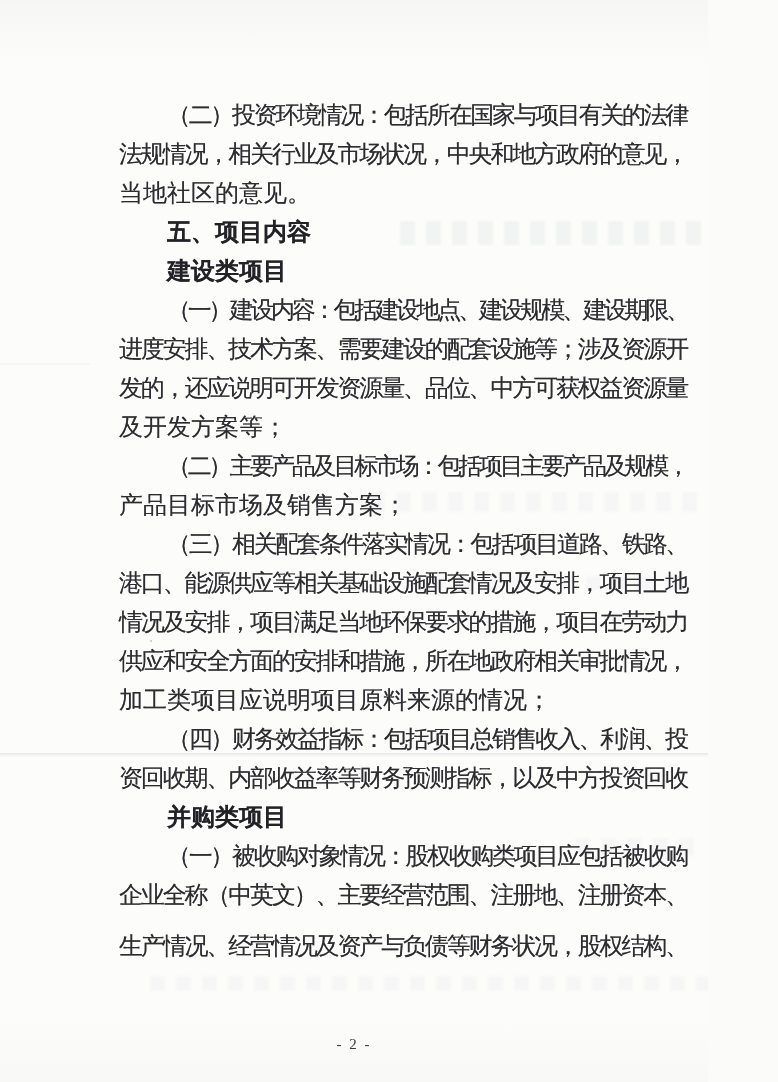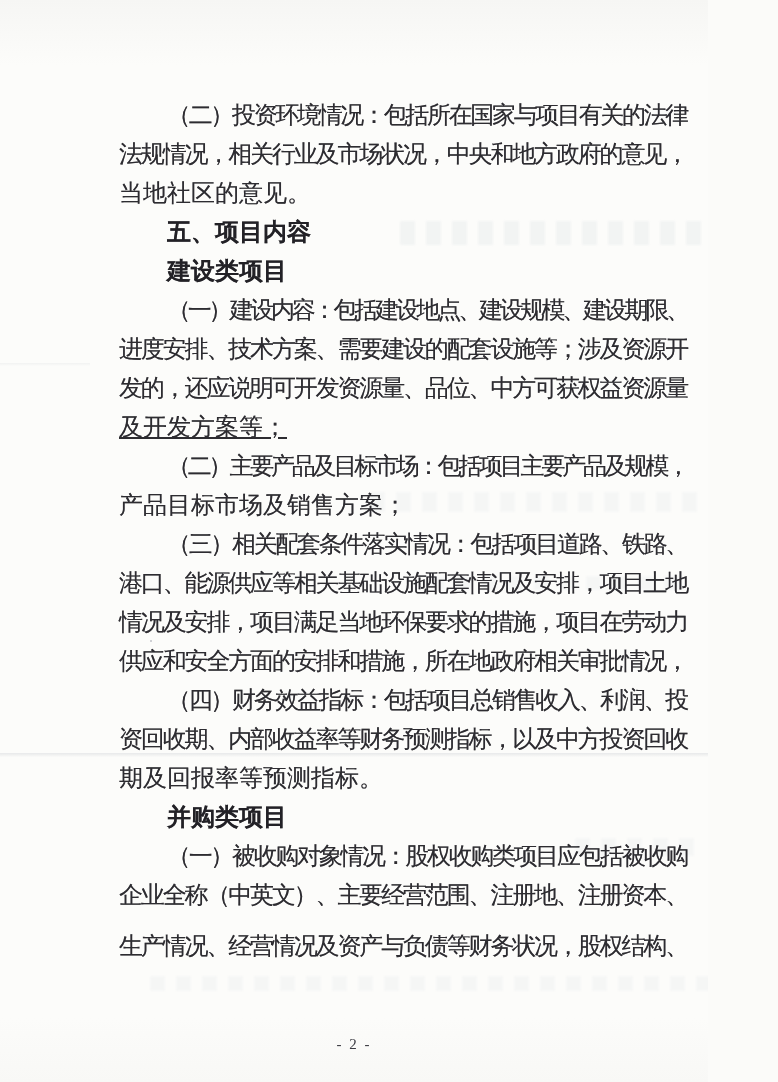--- a/index.html
+++ b/index.html
@@ -124,48 +124,48 @@
       <div class="line indent">
         <span class="line-text" style="letter-spacing: -3.2px;">（一）建设内容：包括建设地点、建设规模、建设期限、</span>
       </div>
       <div class="line">
         <span class="line-text" style="letter-spacing: -2.154px;">进度安排、技术方案、需要建设的配套设施等；涉及资源开</span>
       </div>
       <div class="line">
         <span class="line-text" style="letter-spacing: -2.154px;">发的，还应说明可开发资源量、品位、中方可获权益资源量</span>
       </div>
       <div class="line">
-        <span class="line-text" style="letter-spacing: 0px; text-decoration: underline;">及开发方案等；</span>
+        <span class="line-text" style="letter-spacing: 0px;">及开发方案等；</span>
       </div>
       <div class="line indent">
         <span class="line-text" style="letter-spacing: -3.2px;">（二）主要产品及目标市场：包括项目主要产品及规模，</span>
       </div>
       <div class="line">
         <span class="line-text" style="letter-spacing: 0px;">产品目标市场及销售方案；</span>
       </div>
       <div class="line indent">
         <span class="line-text" style="letter-spacing: -2.333px;">（三）相关配套条件落实情况：包括项目道路、铁路、</span>
       </div>
       <div class="line">
         <span class="line-text" style="letter-spacing: -2.154px;">港口、能源供应等相关基础设施配套情况及安排，项目土地</span>
       </div>
       <div class="line">
         <span class="line-text" style="letter-spacing: -2.154px;">情况及安排，项目满足当地环保要求的措施，项目在劳动力</span>
       </div>
       <div class="line">
         <span class="line-text" style="letter-spacing: -2.154px;">供应和安全方面的安排和措施，所在地政府相关审批情况，</span>
       </div>
+      <div class="line">
+        <span class="line-text" style="letter-spacing: 0px;">加工类项目应说明项目原料来源的情况；</span>
+      </div>
       <div class="line indent">
         <span class="line-text" style="letter-spacing: -2.333px;">（四）财务效益指标：包括项目总销售收入、利润、投</span>
       </div>
       <div class="line">
         <span class="line-text" style="letter-spacing: -2.154px;">资回收期、内部收益率等财务预测指标，以及中方投资回收</span>
-      </div>
-      <div class="line">
-        <span class="line-text" style="letter-spacing: 0px;">期及回报率等预测指标。</span>
       </div>
       <div class="line indent">
         <span class="line-text heading" style="letter-spacing: 0px;">并购类项目</span>
       </div>
       <div class="line indent">
         <span class="line-text" style="letter-spacing: -2.333px;">（一）被收购对象情况：股权收购类项目应包括被收购</span>
       </div>
       <div class="line">
         <span class="line-text" style="letter-spacing: -2.154px;">企业全称（中英文）、主要经营范围、注册地、注册资本、</span>
       </div>

